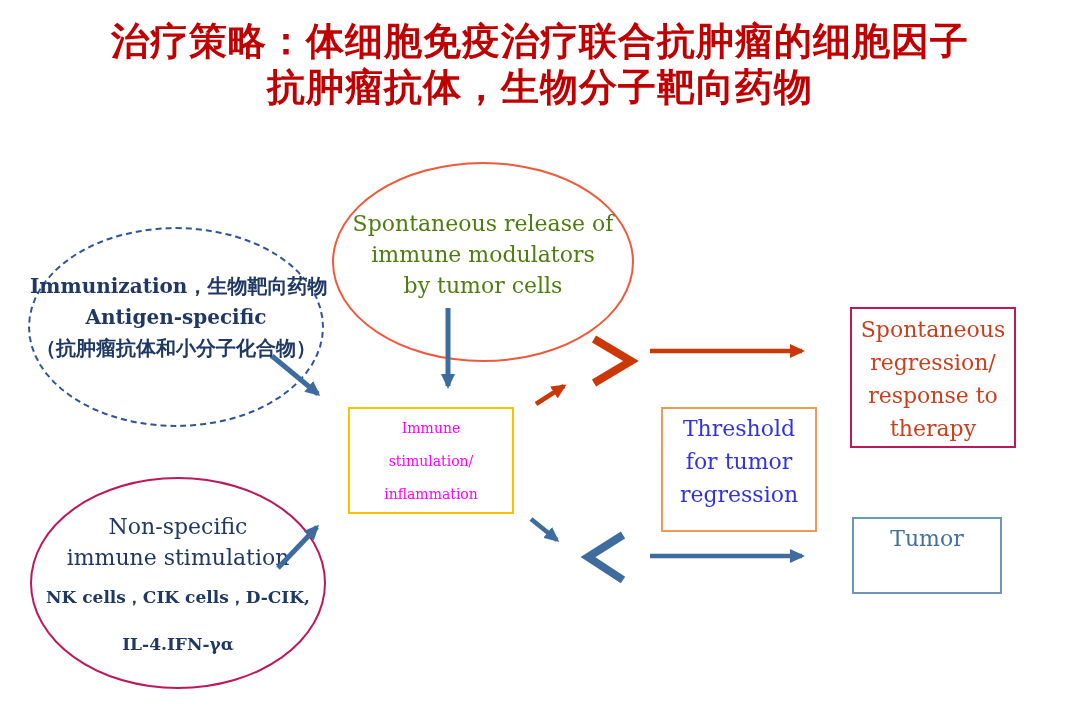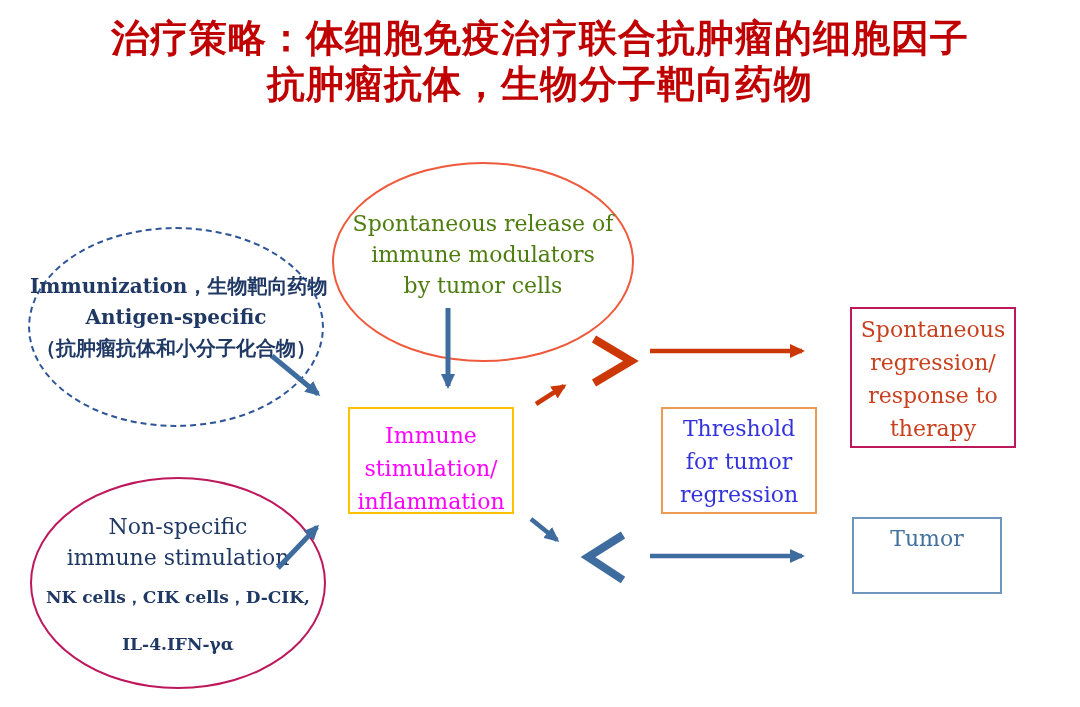--- a/index.html
+++ b/index.html
@@ -3,21 +3,21 @@
 <meta charset="utf-8">
 <style>
   html,body{margin:0;padding:0;background:#ffffff;}
   #canvas{
     position:relative;width:1080px;height:707px;background:#ffffff;
     overflow:hidden;font-family:"DejaVu Serif","Liberation Serif",serif;
   }
   
   .title{
     position:absolute;left:0;top:18px;width:1080px;text-align:center;
-    color:#C00000;font-family:Liberation Mono, monospace;
+    color:#C00000;font-family:Liberation Sans, sans-serif;
     font-weight:bold;font-size:38px;line-height:1.22;letter-spacing:1px;
   }
   
   .line{white-space:nowrap;}
   
   .ellipse{position:absolute;border-radius:50%;box-sizing:border-box;text-align:center;}
   .ellipse-antigen{
     left:28px;top:227px;width:296px;height:200px;
     border:2px dashed #2E5597;color:#1F3864;font-weight:bold;
     font-size:20px;line-height:31px;padding-top:42px;
@@ -32,24 +32,24 @@
     border:2px solid #be185d;color:#1F3864;
     font-size:22px;line-height:31px;padding-top:32px;
   }
   .ellipse-nonspecific .sub1{font-weight:bold;font-size:17px;margin-top:9px;}
   .ellipse-nonspecific .sub2{font-weight:bold;font-size:17px;margin-top:16px;}
   
   .box{position:absolute;box-sizing:border-box;text-align:center;background:#ffffff;}
   .box-immune{
     left:348px;top:407px;width:166px;height:107px;
     border:2px solid #FFC000;color:#FF00FF;
-    font-size:22px;line-height:33px;padding-top:10px;
+    font-size:14px;line-height:33px;padding-top:3px;
   }
   .box-threshold{
-    left:661px;top:407px;width:156px;height:107px;
+    left:661px;top:407px;width:156px;height:125px;
     border:2px solid #ED9B54;color:#3333DD;
     font-size:22px;line-height:33px;padding-top:3px;
   }
   .box-regression{
     left:850px;top:307px;width:166px;height:141px;
     border:2px solid #be185d;color:#C8401E;
     font-size:22px;line-height:33px;padding-top:4px;
   }
   .box-progression{
     left:852px;top:517px;width:150px;height:77px;

